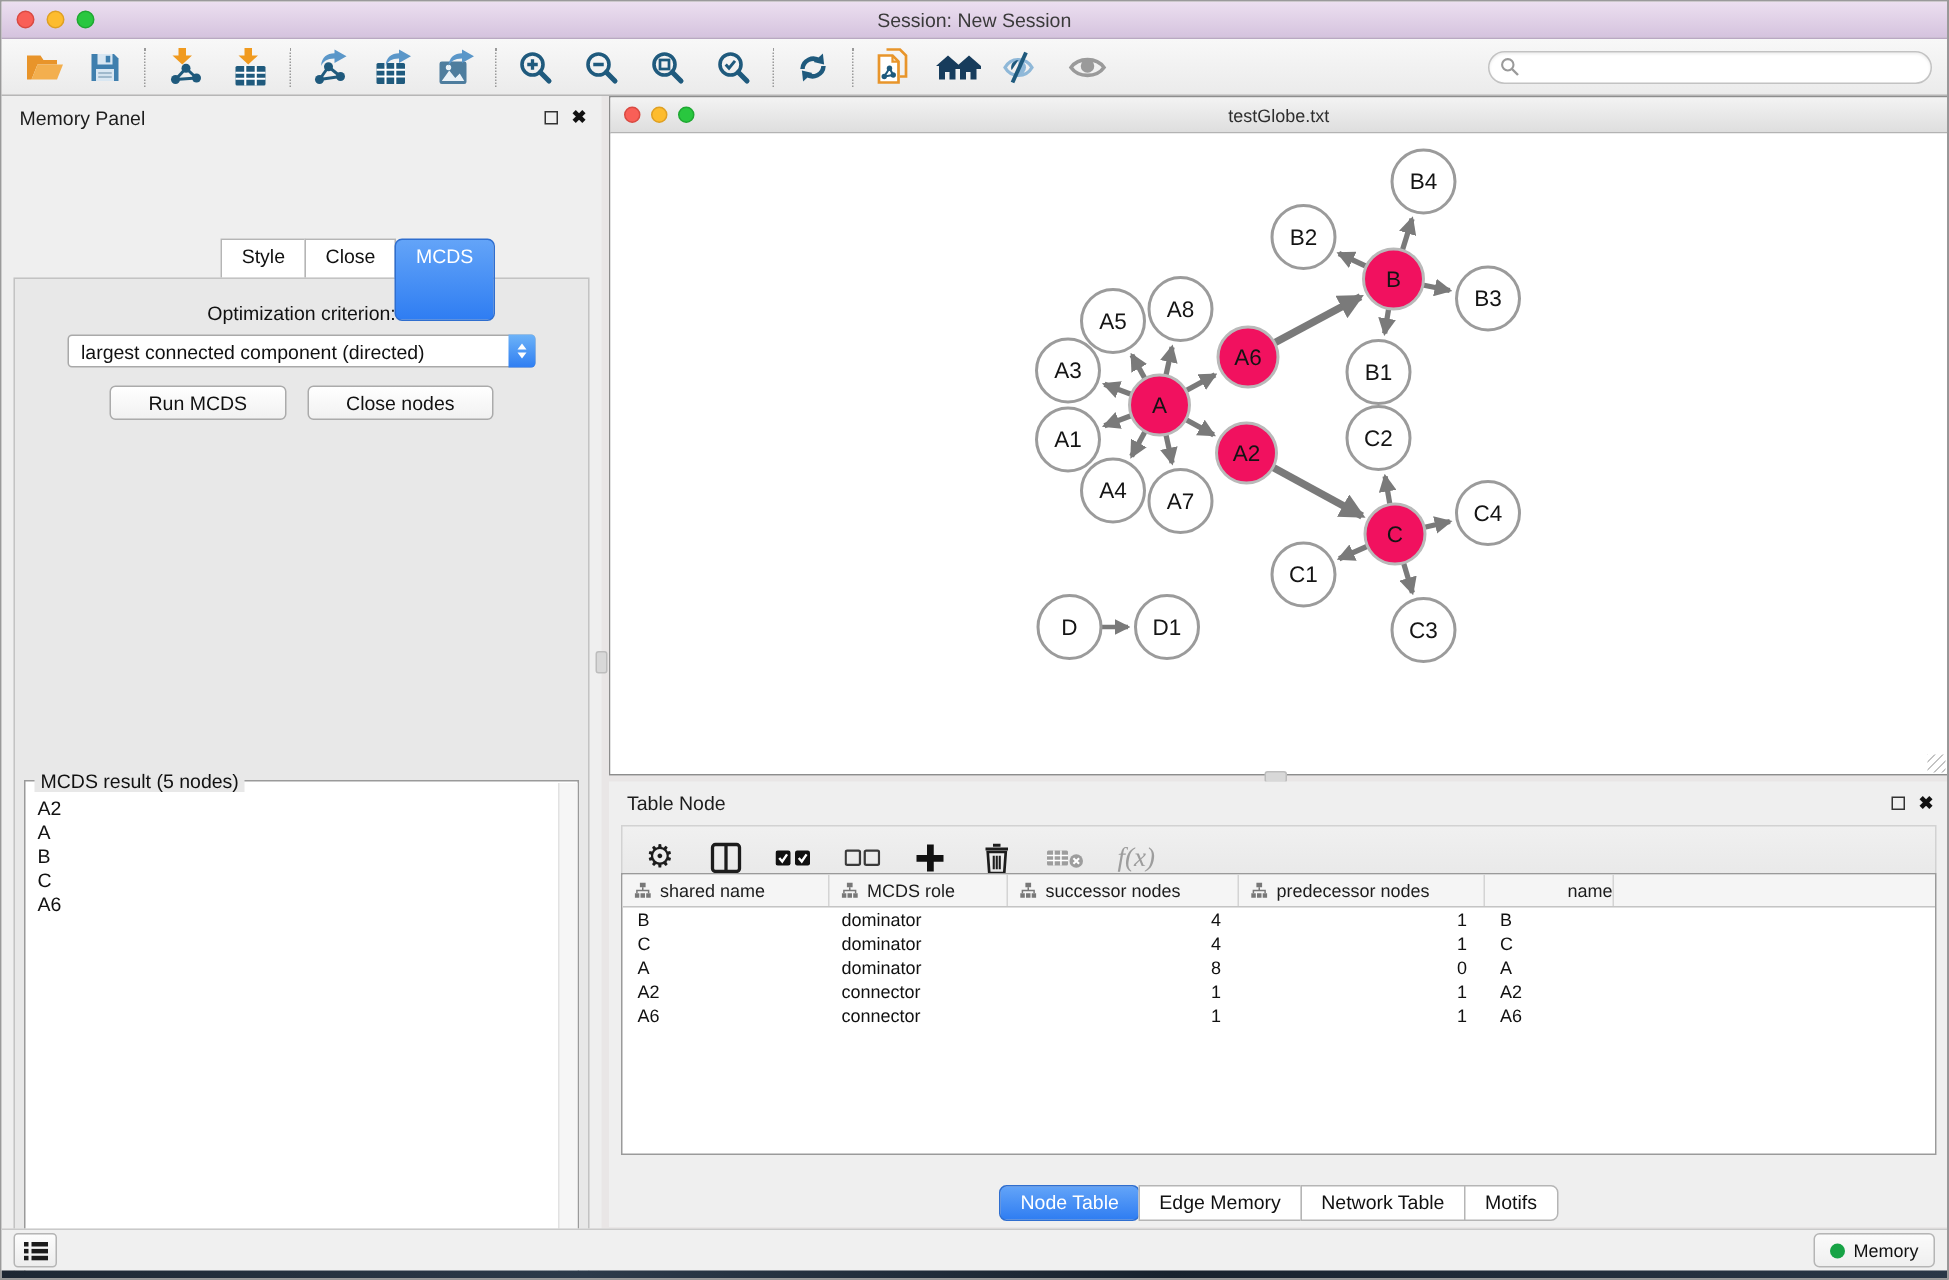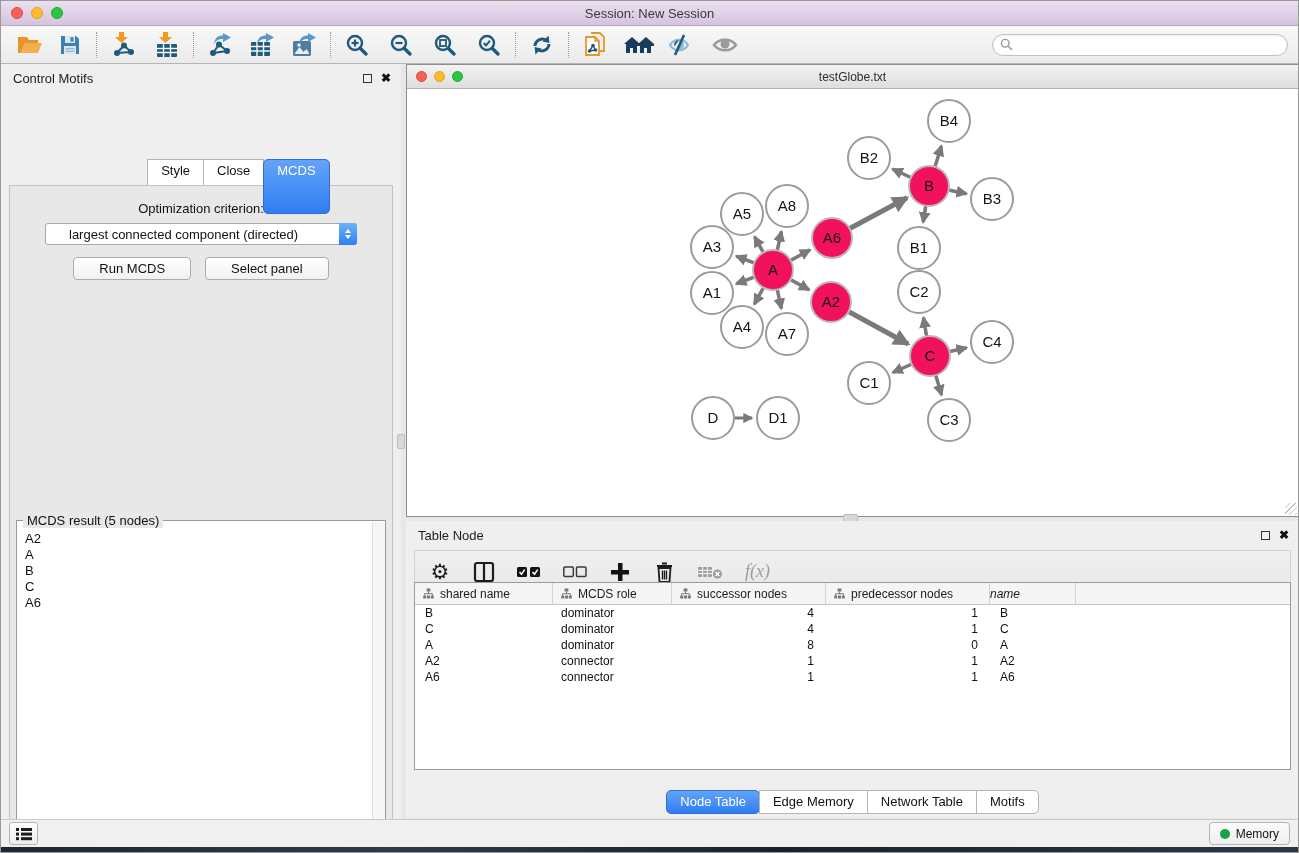--- a/index.html
+++ b/index.html
@@ -52,21 +52,21 @@
   .cp-tab.active { background:linear-gradient(#63a4f8,#2f7df2); border-color:#2f6ecf; color:#fff; z-index:2; border-radius:5px; }
   .cp-content {
     position:absolute; left:8px; top:121px; width:384px; height:680px;
     background:#e8e8e8; border:1px solid #c3c3c3;
   }
   .opt-label { text-align:center; margin-top:15px; font-size:13px; color:#111; }
   .selectbox {
     position:relative; margin:7px auto 0; width:312px; height:22px; background:#fff;
     border:1px solid #a9a9a9; border-radius:3px; display:flex; align-items:center;
   }
-  .selectbox .sel-text { font-size:13px; color:#111; padding-left:23px; flex:1; white-space:nowrap; overflow:hidden; }
+  .selectbox .sel-text { font-size:13px; color:#111; padding-left:8px; flex:1; white-space:nowrap; overflow:hidden; }
   .stepper {
     width:18px; height:22px; margin:-1px -1px 0 0; border-radius:0 3px 3px 0;
     background:linear-gradient(#6db3f8,#2f7ef2); display:flex; flex-direction:column;
     align-items:center; justify-content:center; gap:2px;
   }
   .tri-up { width:0;height:0;border-left:3.5px solid transparent;border-right:3.5px solid transparent;border-bottom:4px solid #fff; }
   .tri-dn { width:0;height:0;border-left:3.5px solid transparent;border-right:3.5px solid transparent;border-top:4px solid #fff; }
   .btn-row { display:flex; justify-content:center; gap:14px; margin-top:12px; }
   .pbtn {
     height:23px; padding:0 25px; font-size:13px; color:#111; background:linear-gradient(#ffffff,#f1f1f1);
@@ -115,21 +115,21 @@
   .fx { font-family:"Liberation Serif", serif; font-style:italic; font-size:18px; color:#9d9d9d; }
   .datatable {
     position:absolute; left:8px; top:61px; width:877px; height:188px;
     background:#fff; border:1px solid #9a9a9a; overflow:hidden;
   }
   .thead { display:flex; height:22px; background:#f5f5f5; border-bottom:1px solid #c4c4c4; }
   .th {
     display:flex; align-items:center; gap:6px; font-size:12px; color:#1c1c1c;
     border-right:1px solid #d4d4d4; padding-left:8px; overflow:hidden;
   }
-  .th.center { justify-content:flex-start; padding-left:0;font-style:italic; }
+  .th.center { justify-content:flex-end; padding-left:0; }
   .trow { display:flex; height:16px; font-size:12px; color:#111; align-items:center; }
   .td { overflow:hidden; white-space:nowrap; }
   .col0 { width:138px; } .col1 { width:119px; } .col2 { width:154px; } .col3 { width:164px; } .col4 { width:86px; }
   .colf { flex:1; border-right:none !important; }
   .td.col0,.td.col4 { padding-left:10px; } .td.col1 { padding-left:8px; }
   .td.col2,.td.col3 { text-align:right; padding-right:12px; }
   .tp-tabs { position:absolute; left:0; right:0; top:269px; display:flex; justify-content:center;text-align:center; }
   .tp-tab {
     font-size:13px; color:#111; background:#fff; border:1px solid #b5b5b5;
     padding:3px 13px 4px; margin-left:-1px;
@@ -326,21 +326,21 @@
       <svg width="13" height="13" viewBox="0 0 13 13">
           <circle cx="5.2" cy="5.2" r="3.8" fill="none" stroke="#9a9a9a" stroke-width="1.4"></circle>
           <line x1="8" y1="8" x2="12" y2="12" stroke="#9a9a9a" stroke-width="1.6"></line>
         </svg>
       <input type="text" placeholder="" style="">
     </div>
   </div>
 
   <div class="control-panel">
     <div class="panel-head">
-      <span class="panel-title">Control Motifs</span>
+      <span class="panel-title">Memory Panel</span>
       <span class="panel-icons">
         <span class="float-ic"></span>
         <span class="close-ic">✖</span>
       </span>
     </div>
     <div class="cp-tabs">
         <div class="cp-tab">Network</div>
         <div class="cp-tab">Style</div>
         <div class="cp-tab">Close</div>
         <div class="cp-tab active">MCDS</div>
@@ -349,21 +349,21 @@
       <div class="opt-label">Optimization criterion:</div>
       <div class="selectbox">
         <span class="sel-text">largest connected component (directed)</span>
         <span class="stepper">
             <span class="tri-up"></span>
             <span class="tri-dn"></span>
           </span>
       </div>
       <div class="btn-row">
         <button class="pbtn">Run MCDS</button>
-        <button class="pbtn">Select panel</button>
+        <button class="pbtn">Close nodes</button>
       </div>
       <div class="result-box">
         <span class="result-legend">MCDS result (5 nodes)</span>
         <div class="result-list">
             <div class="result-item">A2</div>
             <div class="result-item">A</div>
             <div class="result-item">B</div>
             <div class="result-item">C</div>
             <div class="result-item">A6</div>
           </div>

